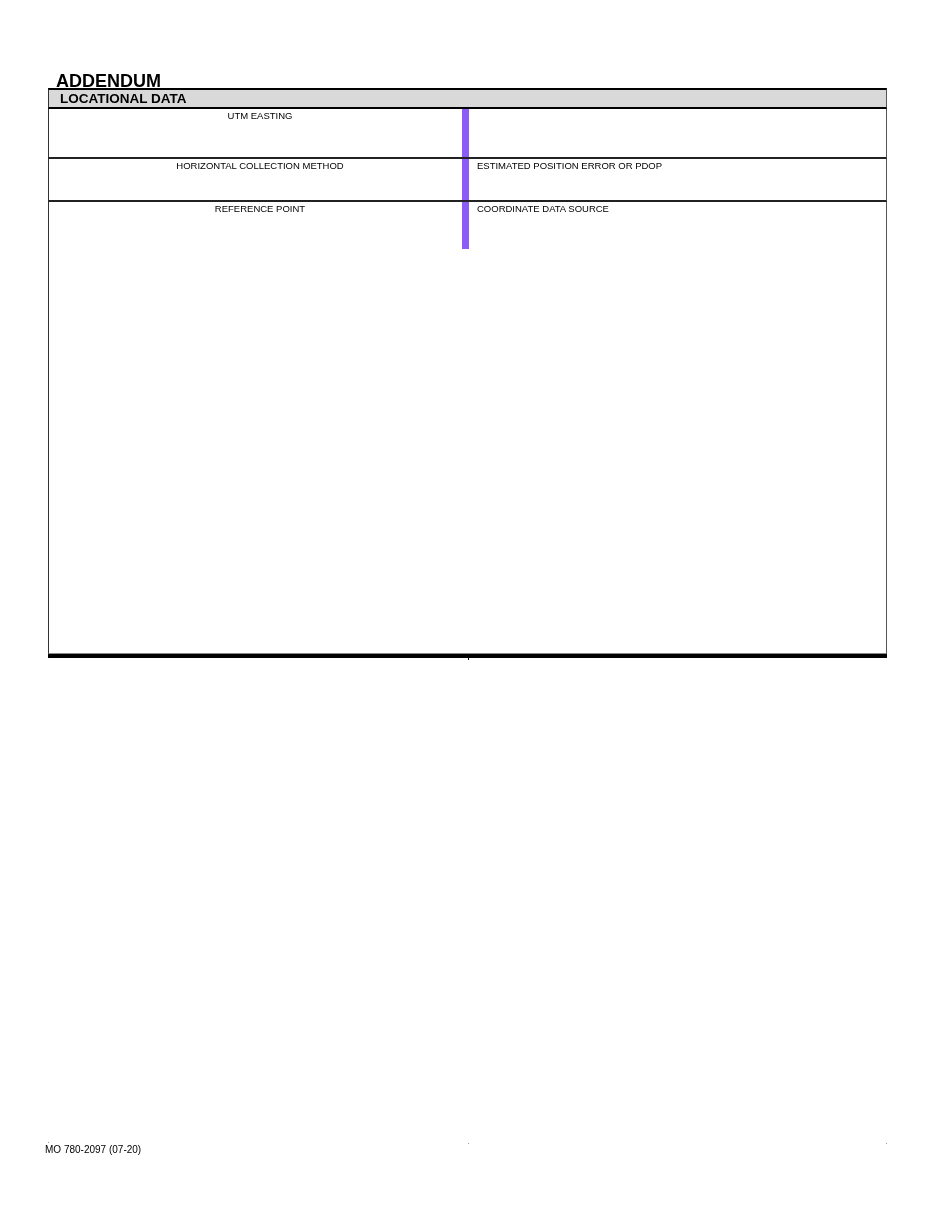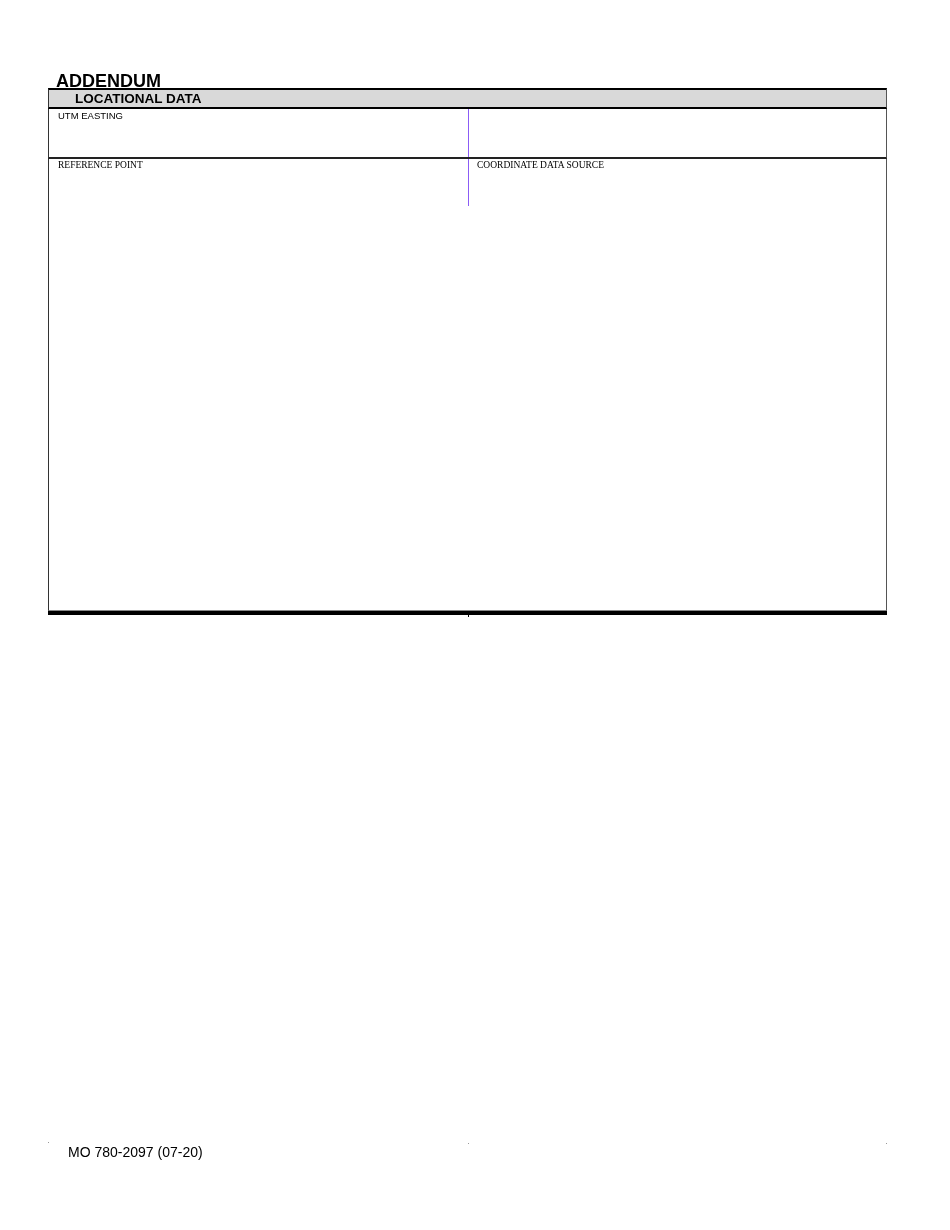--- a/index.html
+++ b/index.html
@@ -1,47 +1,55 @@
 <!DOCTYPE html>
 <html><head>
 <meta charset="utf-8">
 <style>
   html, body { margin:0; padding:0; background:#ffffff; }
   body { width:950px; height:1230px; position:relative; font-family:"Liberation Sans", sans-serif; color:#000; }
   .title { position:absolute; left:56px; top:71px; font-size:18px; font-weight:bold; }
   .form { position:absolute; left:48px; top:88px; width:839px; }
-  .section-hdr { box-sizing:border-box; height:21px; background:#d9d9d9; border-top:2px solid #000; border-bottom:2px solid #000; border-left:1px solid #333; border-right:1px solid #555; font-size:13.5px; font-weight:bold; padding-left:26px; line-height:17px; }
+  .section-hdr { box-sizing:border-box; height:21px; background:#d9d9d9; border-top:2px solid #000; border-bottom:2px solid #000; border-left:1px solid #333; border-right:1px solid #555; font-size:13.5px; font-weight:bold; padding-left:11px; line-height:17px; }
   .row { display:flex; box-sizing:border-box; border-left:1px solid #333; border-right:1px solid #555; border-bottom:2px solid #222; }
   .row.last { border-bottom:none; }
   .cell { box-sizing:border-box; font-size:9.5px; padding:1px 0 0 9px; }
-  .cell.left { width:420px; border-right:1px solid #8b5cf6; }
+  .cell.left { width:420px; border-right:7px solid #8b5cf6;text-align:center; }
   .cell.right { flex:1; padding-left:8px; }
   .r1 { height:50px; }
   .r2 { height:43px; }
-  .r3 { height:47px;font-family:Liberation Serif, serif; }
+  .r3 { height:47px; }
   .comments-body { box-sizing:border-box; height:405px; border-left:1px solid #333; border-right:1px solid #555; border-bottom:1px solid #888; }
   .thick-bottom { height:4px; background:#000; position:relative; }
   .tick { position:absolute; left:420px; top:4px; width:1px; height:2px; background:#000; }
-  .footer { position:absolute; left:68px; top:1144px; font-size:14px; }
+  .footer { position:absolute; left:45px; top:1144px; font-size:10px; }
   .dot { position:absolute; width:1px; height:1px; background:#999; }
 </style>
 </head>
 <body>
 
 <div class="title">ADDENDUM</div>
 
 <div class="form">
   <div class="section-hdr">LOCATIONAL DATA</div>
 
   <div class="row r1">
     <div class="cell left">
       <span>UTM EASTING</span>
     </div>
   </div>
 
+  <div class="row r2">
+    <div class="cell left">
+      <span>HORIZONTAL COLLECTION METHOD</span>
+    </div>
+    <div class="cell right">
+      <span>ESTIMATED POSITION ERROR OR PDOP</span>
+    </div>
+  </div>
 
   <div class="row r3 last">
     <div class="cell left">
       <span>REFERENCE POINT</span>
     </div>
     <div class="cell right">
       <span>COORDINATE DATA SOURCE</span>
     </div>
   </div>
 

